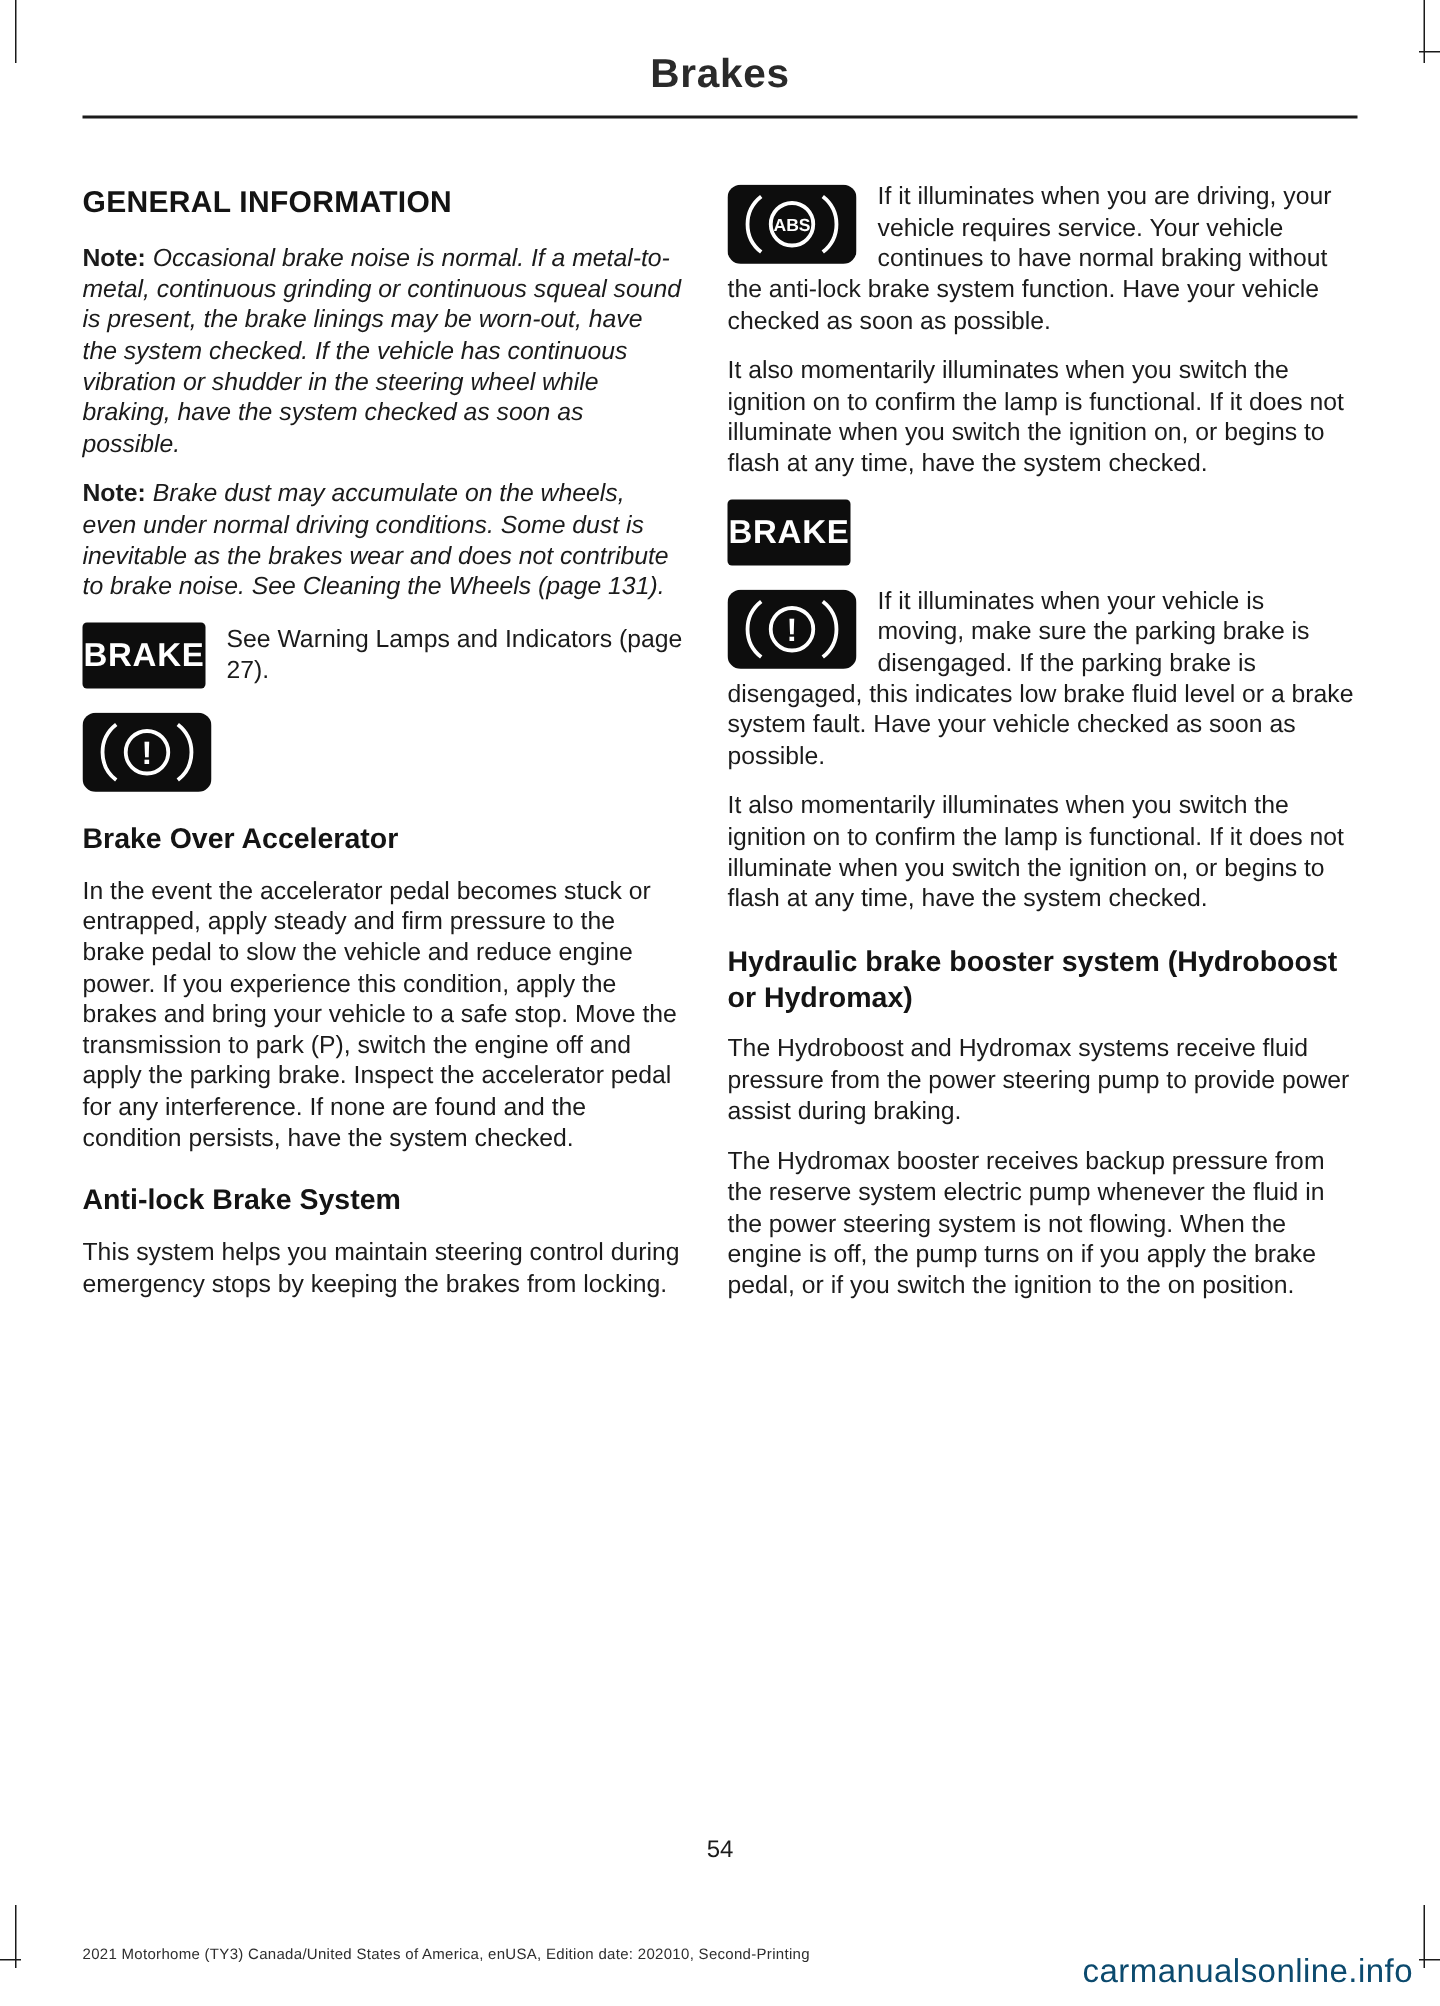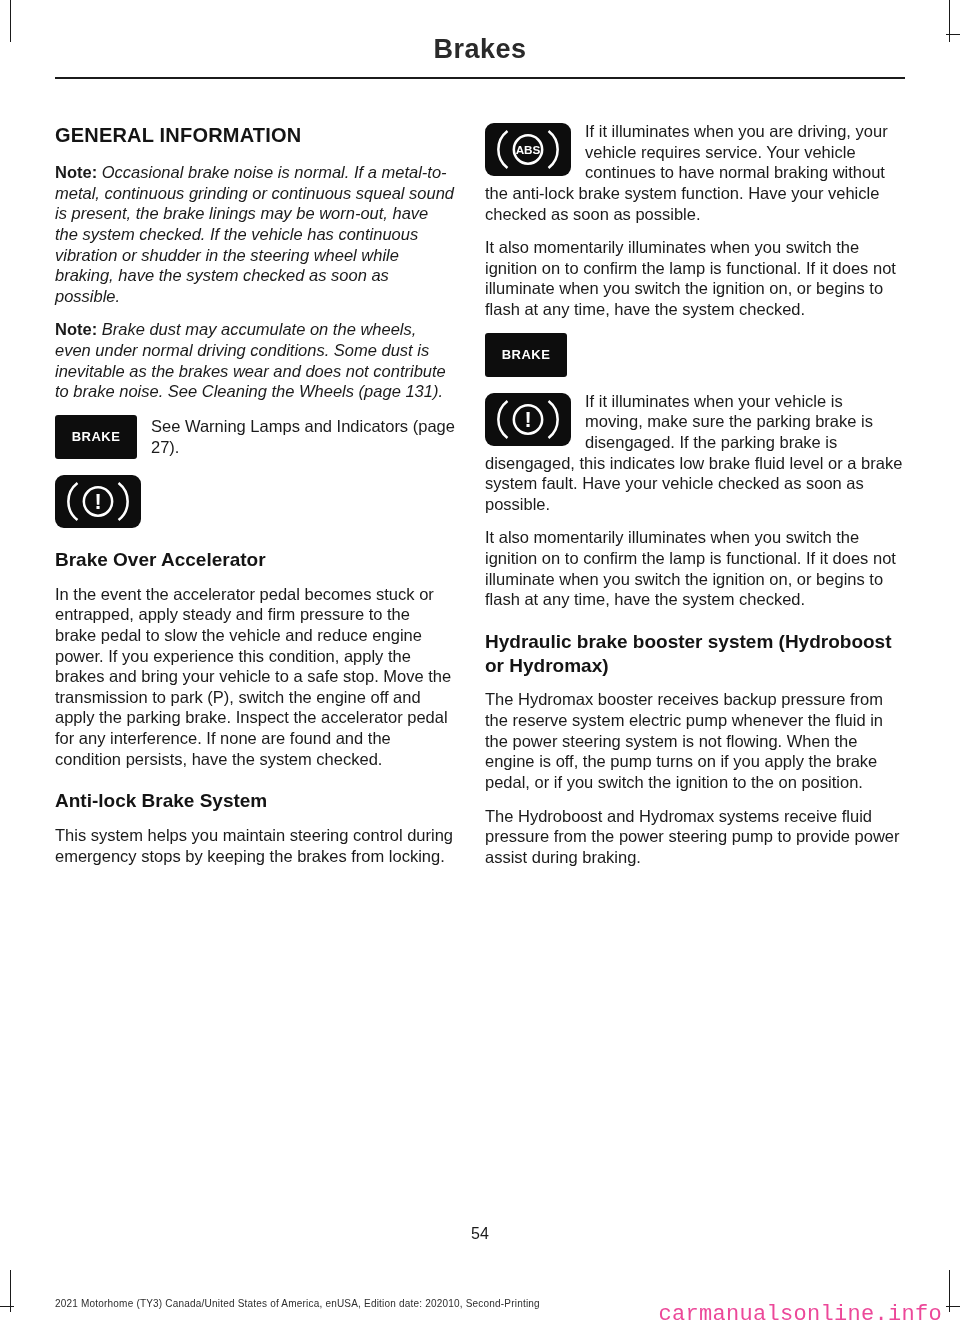--- a/index.html
+++ b/index.html
@@ -33,21 +33,21 @@
   p { margin: 0 0 13px; }
   .note-label { font-weight: bold; font-style: normal; }
   .note-text { font-style: italic; }
   .inline-bold { font-weight: normal; }
 
   
   .lamp-brake {
     width: 82px; height: 44px;
     background: #0d0d0d; color: #ffffff;
     display: flex; align-items: center; justify-content: center;
-    font-size: 13px; font-weight: bold; letter-spacing: .5px;
+    font-size: 22px; font-weight: bold; letter-spacing: .5px;
     border-radius: 3px;
   }
   .lamp-svg { display: block; }
 
   
   .icon-row { display: flex; gap: 14px; margin: 2px 0 14px; align-items: flex-start; }
   .icon-row .icon-cell { flex: 0 0 auto; }
   .icon-row .text-cell { flex: 1 1 auto; padding-top: 1px; }
 
   
@@ -60,21 +60,21 @@
   .page-number {
     position: absolute; left: 0; right: 0; bottom: 94px;
     text-align: center; font-size: 16px; color: #1b1b1b;
   }
   .edition-line {
     position: absolute; left: 55px; bottom: 28px;
     font-size: 10px; color: #2e2e2e; letter-spacing: .2px;
   }
   .watermark {
     position: absolute; right: 18px; bottom: 10px;
-    font-size: 22px; color: #ec4899; letter-spacing: .3px; font-family: Liberation Mono, monospace;
+    font-size: 22px; color: #0c4a6e; letter-spacing: .3px;
   }
 </style>
 </head>
 <body>
 
 <div class="crop v" style="left:10px; top:0;"></div>
 <div class="crop v" style="right:10px; top:0;"></div>
 <div class="crop h" style="right:0; top:34px;"></div>
 <div class="crop v" style="left:10px; bottom:25px;"></div>
 <div class="crop h" style="left:0; bottom:30px;"></div>
@@ -158,21 +158,21 @@
           <path d="M 23 8 A 24 24 0 0 0 23 46" fill="none" stroke="#ffffff" stroke-width="2.6"></path>
           <path d="M 65 8 A 24 24 0 0 1 65 46" fill="none" stroke="#ffffff" stroke-width="2.6"></path>
         </svg>
       </span>
       <span>If it illuminates when your vehicle is moving, make sure the parking brake is disengaged.  If the parking brake is disengaged, this indicates low brake fluid level or a brake system fault.  Have your vehicle checked as soon as possible.</span>
     </div>
 
     <p>It also momentarily illuminates when you switch the ignition on to confirm the lamp is functional. If it does not illuminate when you switch the ignition on, or begins to flash at any time, have the system checked.</p>
 
     <h3 class="sub">Hydraulic brake booster system (Hydroboost or Hydromax)</h3>
+    <p>The Hydroboost and Hydromax systems receive fluid pressure from the power steering pump to provide power assist during braking.</p>
     <p>The Hydromax booster receives backup pressure from the reserve system electric pump whenever the fluid in the power steering system is not flowing. When the engine is off, the pump turns on if you apply the brake pedal, or if you switch the ignition to the on position.</p>
-    <p>The Hydroboost and Hydromax systems receive fluid pressure from the power steering pump to provide power assist during braking.</p>
 
   </div>
 </div>
 
 <div class="page-number">54</div>
 <div class="edition-line">2021 Motorhome (TY3) Canada/United States of America, enUSA, Edition date: 202010, Second-Printing</div>
 <div class="watermark">carmanualsonline.info</div>
 
 </body></html>

